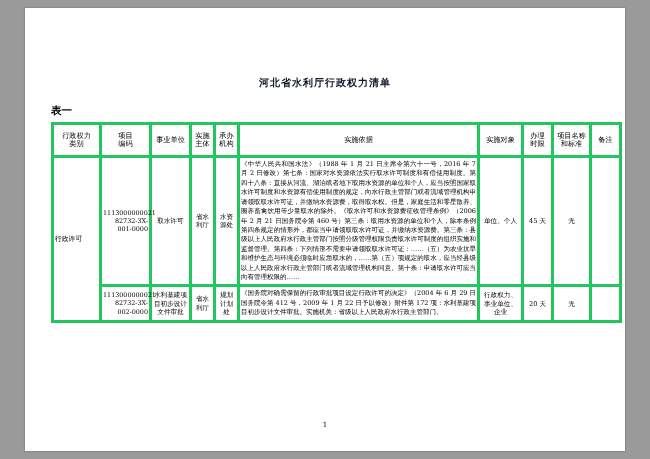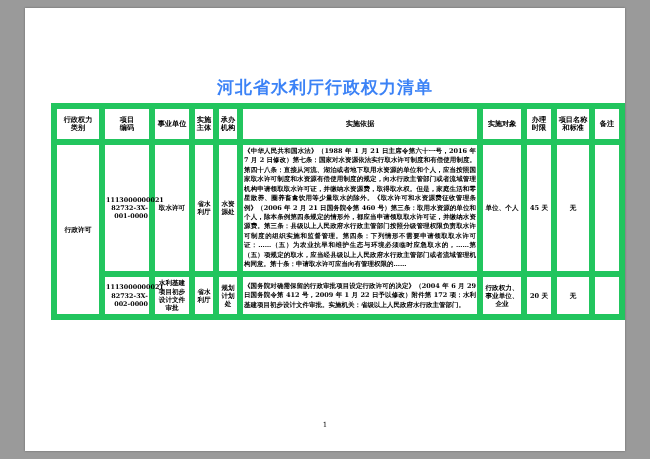--- a/index.html
+++ b/index.html
@@ -19,45 +19,45 @@
     top: 8px;
     width: 600px;
     height: 443px;
     background: #ffffff;
     box-shadow: 0 0 2px rgba(0,0,0,.35);
     box-sizing: border-box;
     padding: 0;
   }
   .doc-title {
     text-align: center;
-    font-size: 17px;
+    font-size: 10px;
     font-weight: bold;
     letter-spacing: 1px;
     margin-top: 68px;
-    color: #3b82f6;
+    color: #0f172a;
     font-family: "DejaVu Serif", serif;
   }
   .table-label {
     margin-top: 14px;
     margin-left: 26px;
     font-size: 10.5px;
     font-weight: bold;
     color: #000;
     font-family: "DejaVu Serif", serif;
   }
   table.grid {
     border-collapse: collapse;
     margin-top: 4px;
     margin-left: 26px;
     width: 548px;
     table-layout: fixed;
   }
   table.grid td, table.grid th {
-    border: 6px solid #22c55e;
-    font-weight: bold;
+    border: 3px solid #22c55e;
+    font-weight: normal;
     vertical-align: middle;
     padding: 2px 1px;
     color: #000;
   }
   thead th {
     text-align: center;
     font-size: 7.2px;
     line-height: 1.15;
     height: 26px;
     font-family: "DejaVu Serif", serif;
@@ -85,32 +85,32 @@
     position: absolute;
     bottom: 22px;
     left: 0;
     width: 100%;
     text-align: center;
     font-size: 7px;
     color: #000;
     font-family: "DejaVu Serif", serif;
   }
   .rowcat {
-    text-align: center;
     font-size: 6.8px;
     font-family: "DejaVu Serif", serif;
   }
 </style>
 </head>
 <body>
 
 <div class="page">
 
   <div class="doc-title">河北省水利厅行政权力清单</div>
 
+  <div class="table-label">表一</div>
 
   <table class="grid">
     <colgroup>
       <col style="width:48px">
       <col style="width:50px">
       <col style="width:40px">
       <col style="width:24px">
       <col style="width:24px">
       <col style="width:240px">
       <col style="width:44px">

